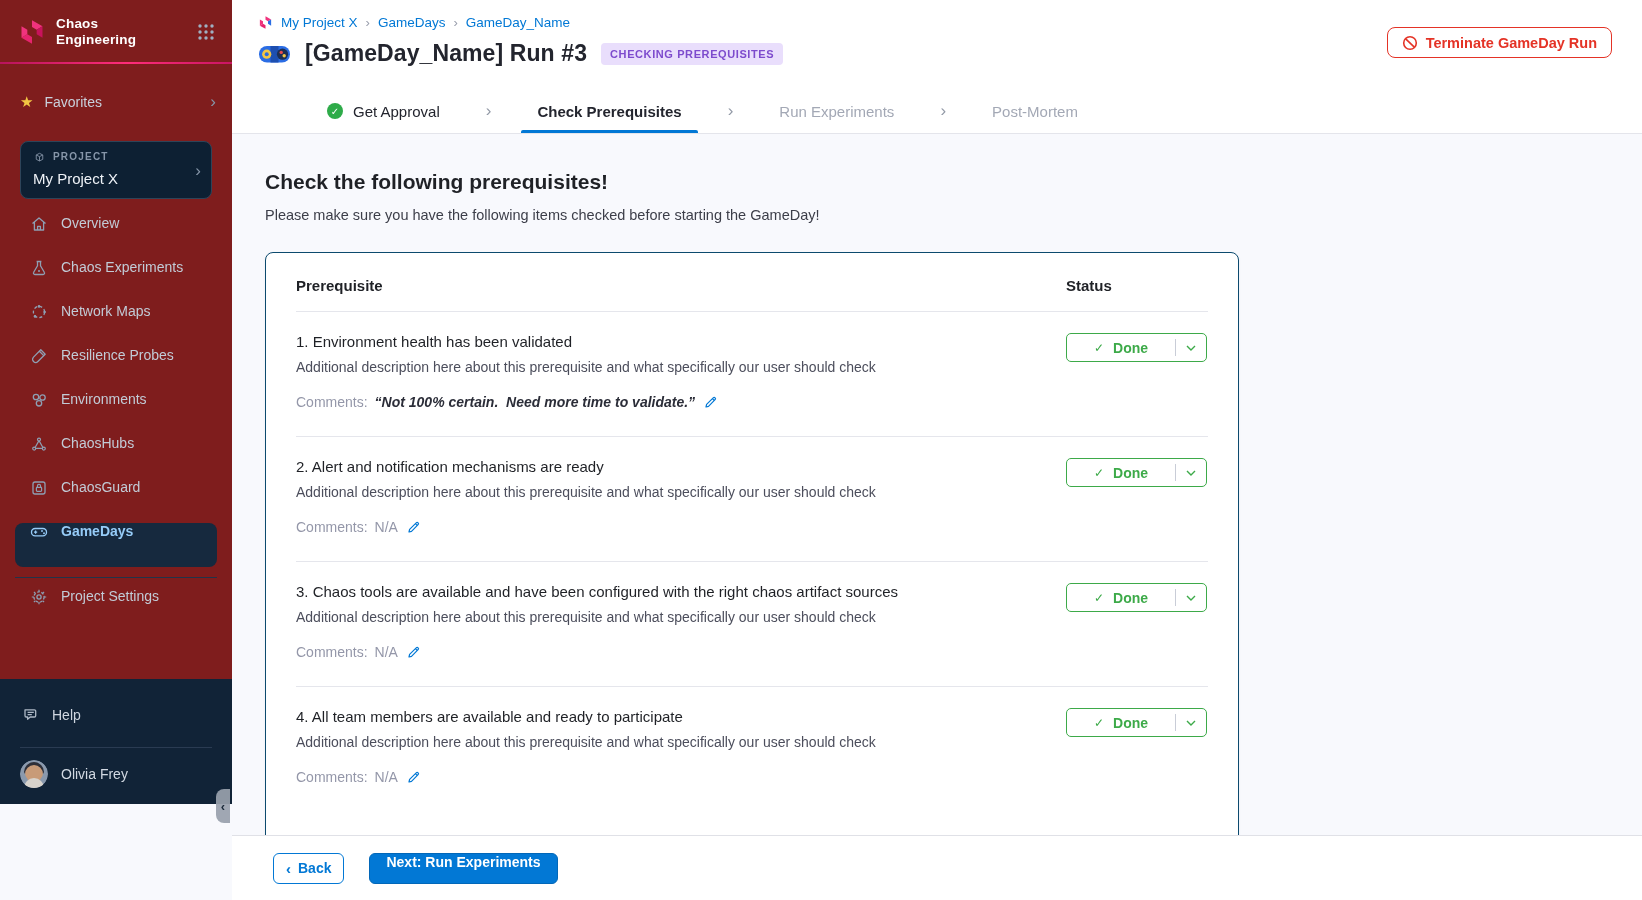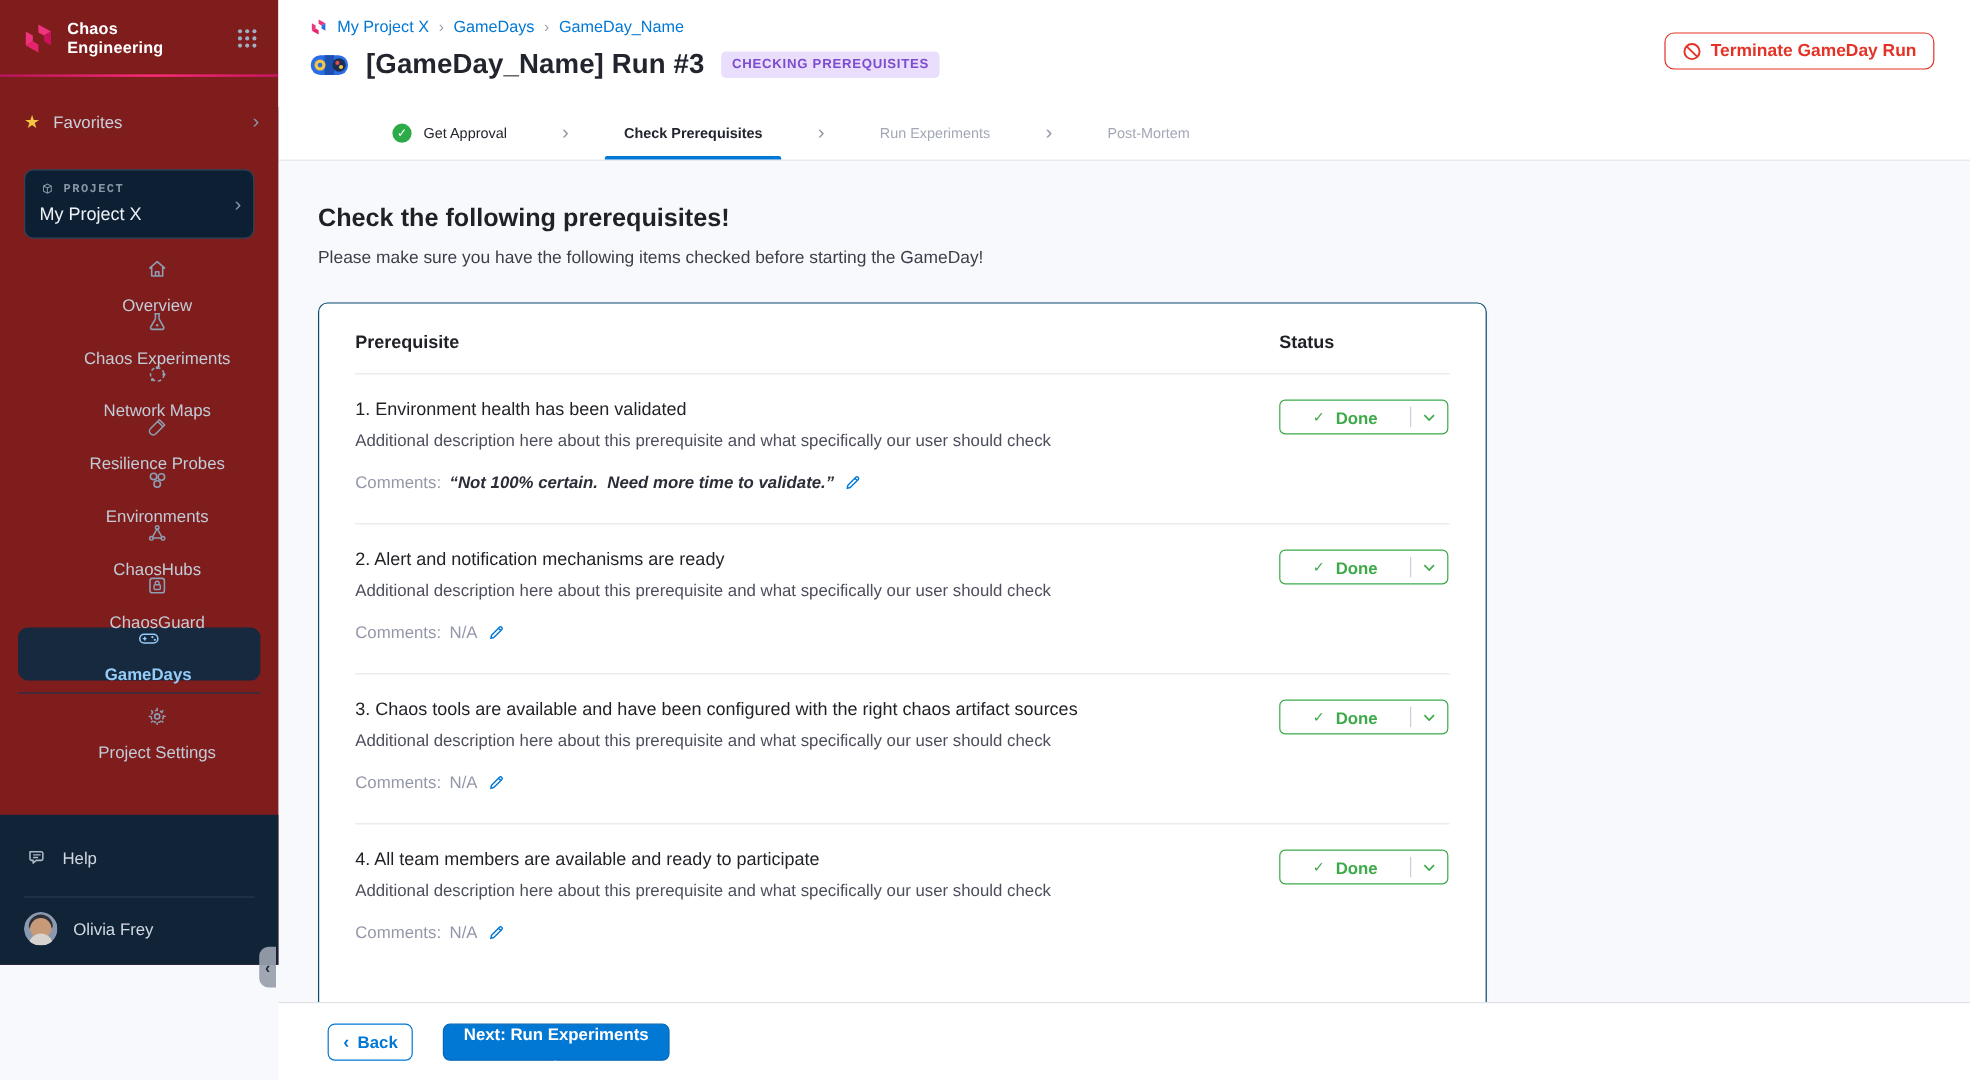--- a/index.html
+++ b/index.html
@@ -11,26 +11,26 @@
   .side-head { display:flex; align-items:center; padding:16px 16px 0 18px; gap:10px; }
   .brand-logo { width:28px; height:28px; flex:0 0 auto; }
   .brand-text { color:#fff; font-size:13.5px; font-weight:bold; line-height:1.18; letter-spacing:.2px; flex:1; }
   .grid-icon { width:20px; height:20px; cursor:pointer; }
   .pink-line { height:2px; margin-top:14px; background:linear-gradient(90deg,#b8145c,#ff2d7a 55%,#c91563); }
   .fav-row { display:flex; align-items:center; gap:11px; padding:0 16px 0 20px; margin-top:24px; height:28px; cursor:pointer; }
   .fav-star { color:#f3c644; font-size:15px; }
   .fav-label { color:#c9d1dc; font-size:14px; flex:1; }
   .side-chev { color:#8595a8; font-size:17px; line-height:1; }
   .proj-card { margin:25px 20px 0 20px; background:#0d2033; border:1px solid #2e4459; border-radius:8px; padding:9px 12px 11px 12px; position:relative; cursor:pointer; }
-  .proj-top { display:flex; align-items:flex-end; gap:7px;font-family:Liberation Mono, monospace; }
+  .proj-top { display:flex; align-items:flex-start; gap:7px; }
   .proj-label { color:#8696a9; font-size:10px; font-weight:bold; letter-spacing:1.2px; }
   .proj-name { color:#eef2f7; font-size:15px; margin-top:6px; }
   .proj-chev { position:absolute; right:10px; top:50%; transform:translateY(-50%); }
   .nav { margin-top:16px; }
-  .nav-item { height:44px; display:flex; align-items:center; gap:13px; padding-left:30px; cursor:pointer;flex-direction:column; }
+  .nav-item { height:44px; display:flex; gap:13px; padding-left:30px; cursor:pointer; }
   .nav-item .nav-label { color:#c2cbd6; font-size:14px; }
   .nav-item.active { margin:0 15px; padding-left:15px; border-radius:8px; background:#16293e; }
   .nav-item.active .nav-label { color:#96ccf8; font-weight:bold; }
   .nav-icon { width:18px; height:18px; flex:0 0 auto; }
   .side-div { height:1px; background:#223349; margin:10px 15px; }
   .spacer { flex:1; }
   .side-bottom { background:#112337; padding-top:22px; }
   .help-row { display:flex; align-items:center; gap:12px; padding-left:22px; height:28px; cursor:pointer; }
   .help-label { color:#cfd6e0; font-size:14px; }
   .bottom-div { height:1px; background:#2a3b52; margin:18px 20px 0 20px; }
@@ -48,21 +48,21 @@
   .crumb { color:#0278d5; font-size:13.5px; text-decoration:none; cursor:pointer; }
   .crumb-sep { color:#9a9fad; font-size:13px; }
   .title-row { display:flex; align-items:center; gap:14px; margin-top:9px; }
   .gamepad-emoji { width:33px; height:24px; }
   .page-title { font-size:23px; font-weight:bold; color:#23252e; letter-spacing:.1px; }
   .badge { background:#e9defc; color:#7d4bcd; font-size:11px; font-weight:bold; letter-spacing:.6px; border-radius:4px; padding:5px 9px; }
   .terminate-btn { position:absolute; right:30px; top:27px; height:31px; display:flex; align-items:center; gap:8px; border:1px solid #e43326; background:#fff; color:#e43326; border-radius:8px; padding:0 14px; font-size:14.5px; font-weight:bold; font-family:inherit; cursor:pointer; }
 
   .stepper { background:#fff; height:45px; display:flex; align-items:center; padding-left:95px; gap:46px; border-bottom:1px solid #e4e5eb; }
   .step { display:flex; align-items:center; gap:10px; height:100%; position:relative; cursor:pointer; }
-  .step-label { font-size:12px; color:#23252e; }
+  .step-label { font-size:15px; color:#23252e; }
   .step.active .step-label { font-weight:bold; }
   .step.upcoming .step-label { color:#a3a8b5; }
   .step.active::after { content:""; position:absolute; left:-16px; right:-16px; bottom:0; height:3px; background:#0278d5; border-radius:2px 2px 0 0; }
   .step-check { width:16px; height:16px; border-radius:50%; background:#2eab49; color:#fff; font-size:10px; display:flex; align-items:center; justify-content:center; }
   .step-sep { color:#9299a6; font-size:17px; }
 
   .scroll-area { flex:1; overflow:hidden; padding:36px 0 0 33px; }
   .h1 { font-size:21px; font-weight:bold; color:#1f2126; }
   .sub { font-size:14.5px; color:#3c3e49; margin-top:13px; }
 

